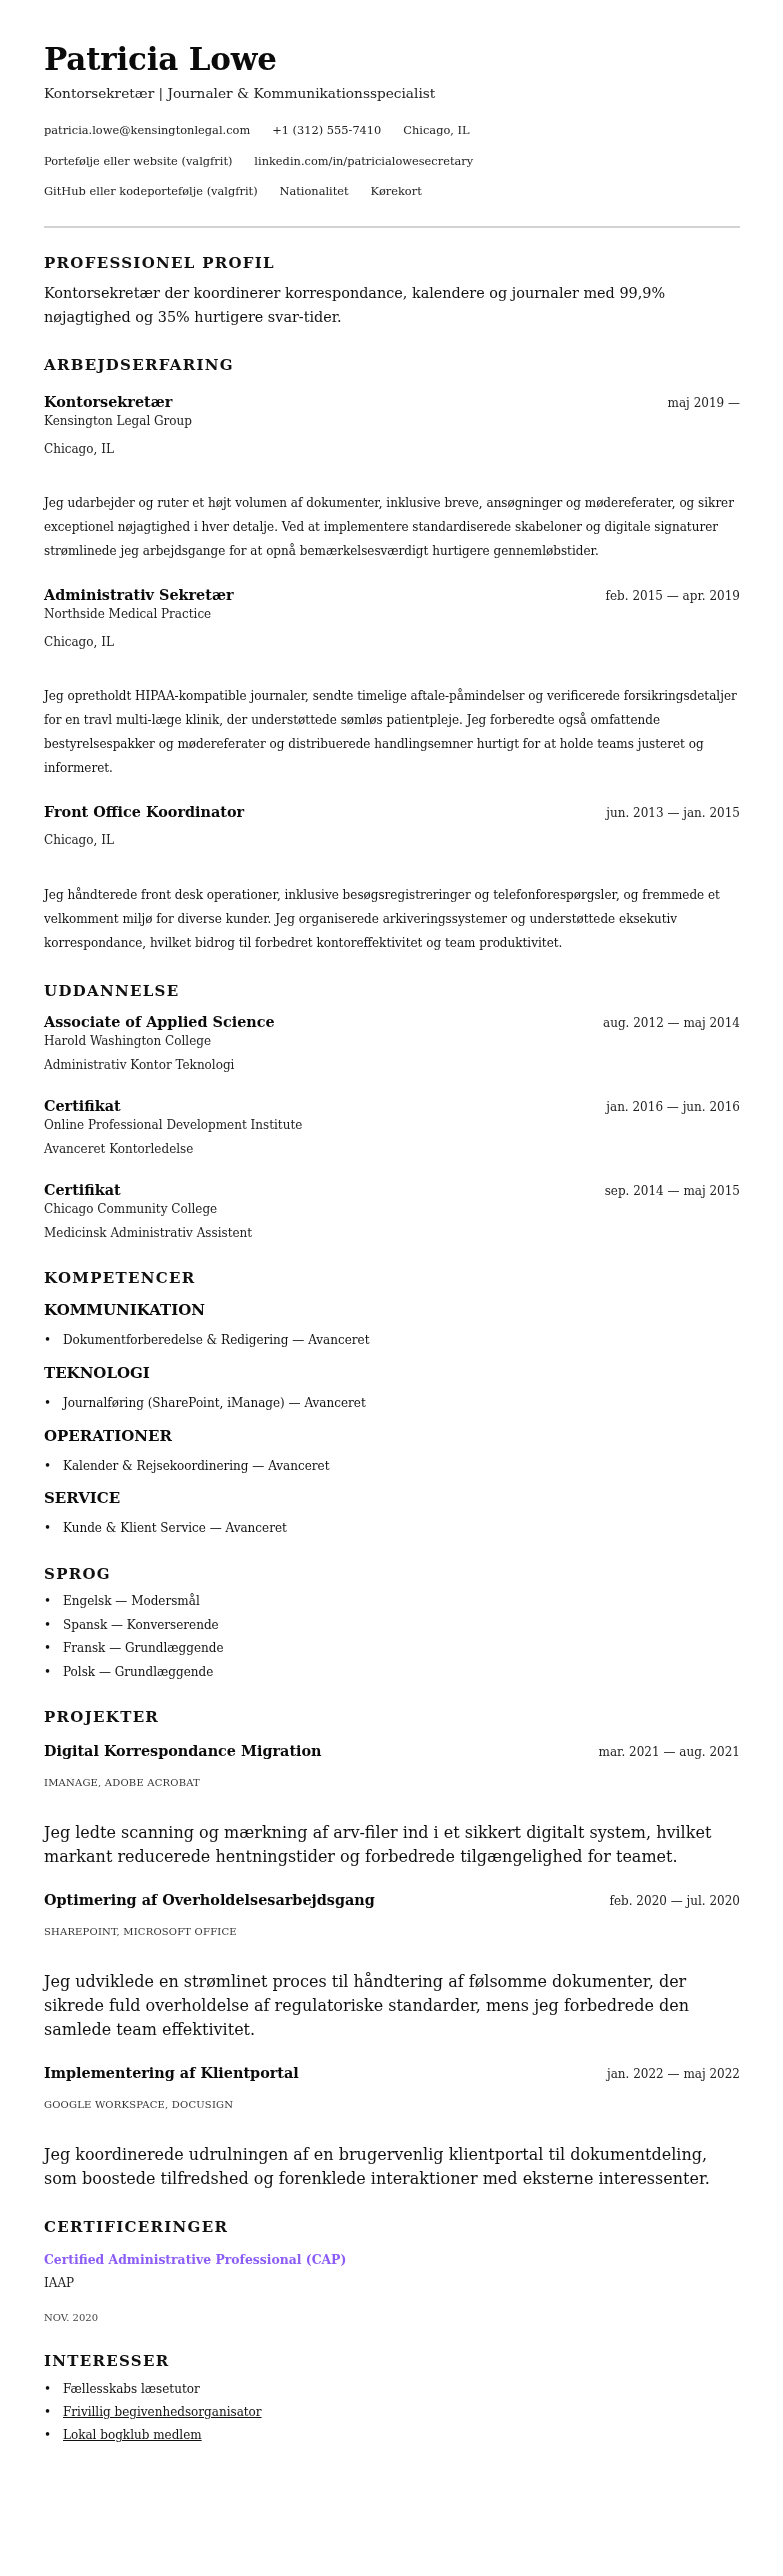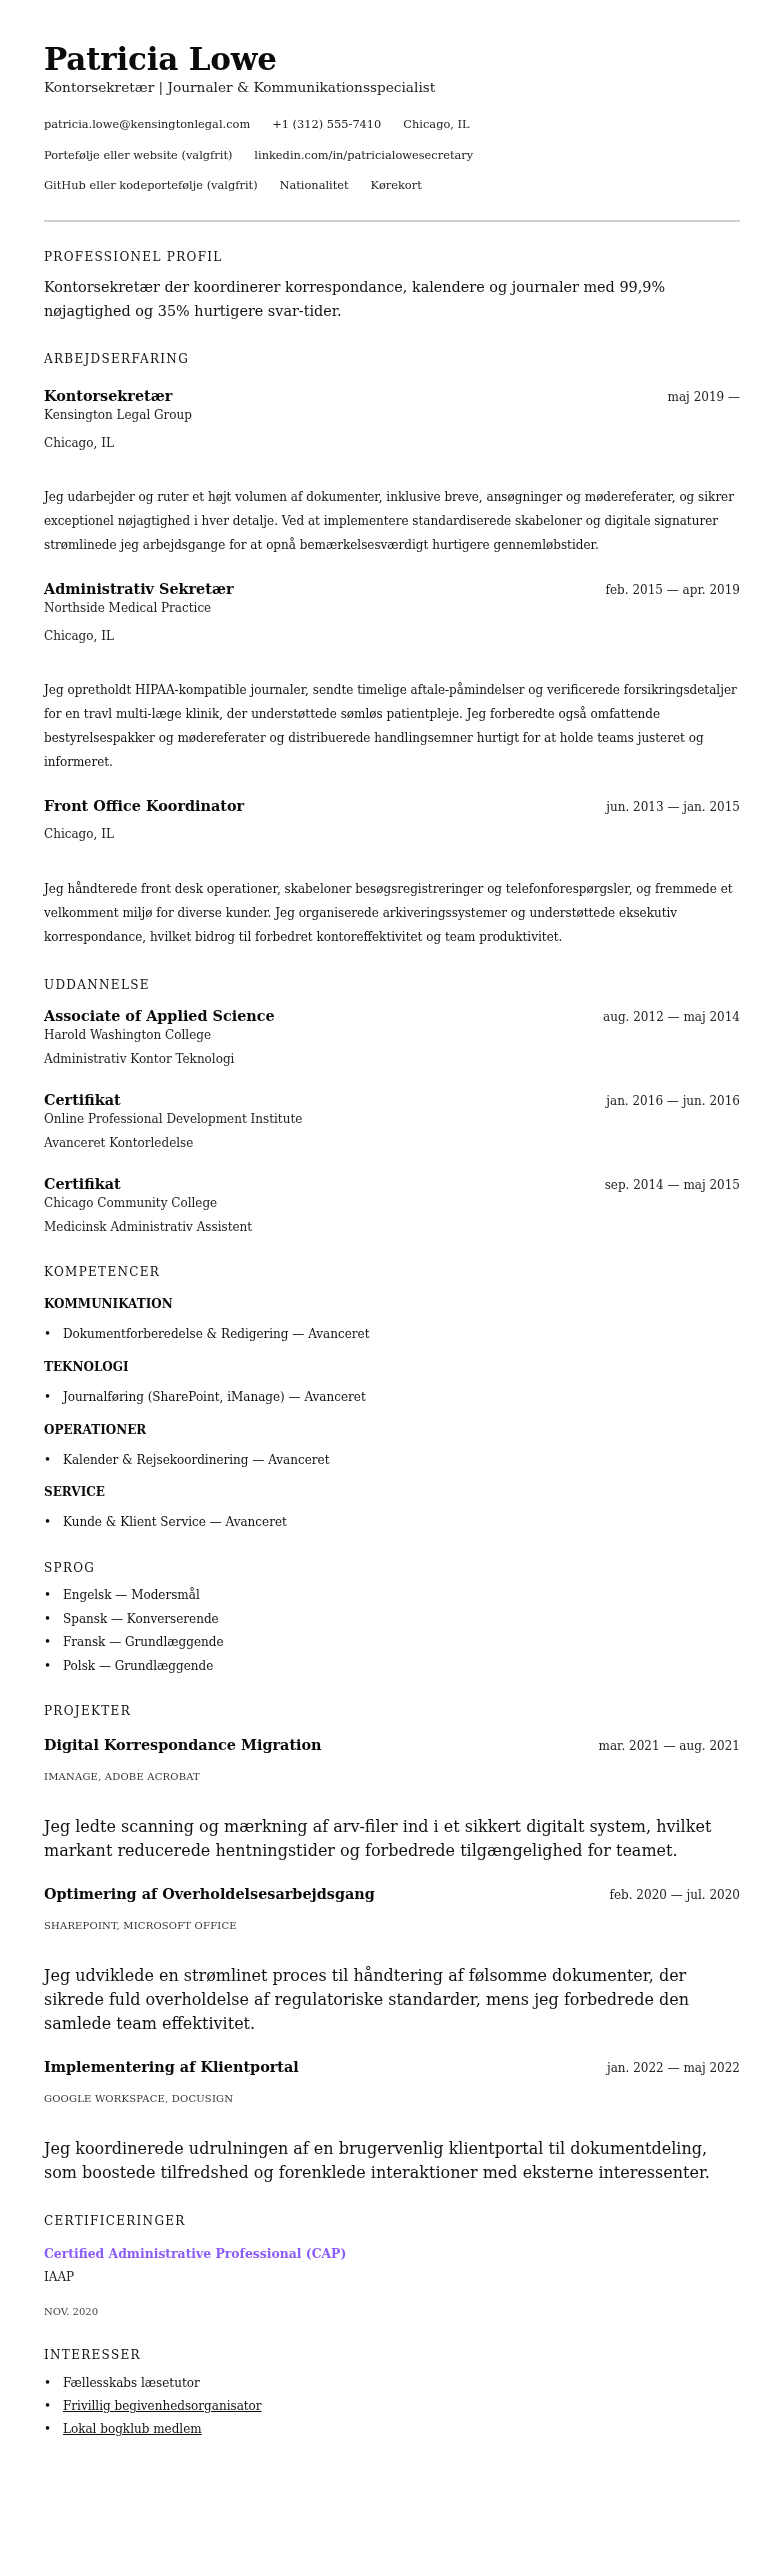--- a/index.html
+++ b/index.html
@@ -4,42 +4,42 @@
 <style>
   * { box-sizing: border-box; margin: 0; padding: 0; }
   html, body { background: #ffffff; }
   body {
     width: 784px;
     font-family: "DejaVu Serif", serif;
     color: #111111;
   }
   .page { padding: 40px 44px 39px 44px; }
   .name { font-size: 31px; font-weight: bold; line-height: 38px; color: #0b0b0b; letter-spacing: -0.2px; }
-  .subtitle { font-size: 13.7px; line-height: 19.6px; color: #222; margin-top: 0; }
+  .subtitle { font-size: 13.7px; line-height: 19.6px; color: #222; margin-top: 6px; }
   .contact-row { font-size: 11.4px; color: #222; line-height: 17px; }
   .contact-row span { margin-right: 18.3px; }
   .contact-rows { margin-top: 18.3px; }
   .contact-row + .contact-row { margin-top: 13.7px; }
   .divider { height: 0; border-top: 2px solid #d2d2d2; margin-top: 26px; }
-  .section-title { font-size: 12px; font-weight: normal; letter-spacing: 1.3px; text-transform: uppercase; color: #111; line-height: 13px; }
+  .section-title { font-size: 15px; font-weight: bold; letter-spacing: 1.3px; text-transform: uppercase; color: #111; line-height: 13px; }
   .section { margin-top: 30px; }
   .section.first { margin-top: 29px; }
   .profile-text { font-size: 14.4px; line-height: 24px; color: #111; margin-top: 11px; }
   .entry-head { display: flex; justify-content: space-between; align-items: baseline; }
   .entry-title { font-size: 14.4px; font-weight: bold; line-height: 19.6px; color: #0b0b0b; }
   .entry-date { font-size: 12px; color: #222; line-height: 18.3px; }
   .entry-sub { font-size: 12px; color: #222; line-height: 18.3px; }
   .entry-loc { font-size: 12px; color: #222; line-height: 18.3px; margin-top: 9.1px; }
   .entry-desc { font-size: 12px; line-height: 24px; color: #111; margin-top: 33px; }
   .exp-list { margin-top: 19.6px; }
   .exp-entry + .exp-entry { margin-top: 22px; }
   .edu-list { margin-top: 14.4px; }
   .edu-entry + .edu-entry { margin-top: 22px; }
   .edu-entry .entry-sub + .entry-sub { margin-top: 5.2px; }
-  .skill-cat { font-size: 12px; font-weight: bold; color: #0b0b0b; line-height: 17px; margin-top: 15.7px; }
+  .skill-cat { font-size: 15px; font-weight: bold; color: #0b0b0b; line-height: 17px; margin-top: 15.7px; }
   .skill-cat.first { margin-top: 17px; }
   ul.bullets { list-style: none; margin-top: 11.8px; }
   ul.bullets li { font-size: 12px; color: #111; line-height: 18.3px; position: relative; padding-left: 19px; }
   ul.bullets li::before { content: "\2022"; position: absolute; left: 0; top: 0; }
   .lang-list { margin-top: 13px; }
   .lang-list li + li { margin-top: 5.2px; }
   .proj-list { margin-top: 17px; }
   .proj-entry + .proj-entry { margin-top: 21px; }
   .proj-tech { font-size: 10px; text-transform: uppercase; color: #333; line-height: 14.4px; margin-top: 14.4px; letter-spacing: 0.2px; }
   .proj-desc { font-size: 16px; line-height: 24px; color: #111; margin-top: 31px; }
@@ -102,21 +102,21 @@
         <div class="entry-sub">Northside Medical Practice</div>
         <div class="entry-loc">Chicago, IL</div>
         <p class="entry-desc">Jeg opretholdt HIPAA-kompatible journaler, sendte timelige aftale-påmindelser og verificerede forsikringsdetaljer for en travl multi-læge klinik, der understøttede sømløs patientpleje. Jeg forberedte også omfattende bestyrelsespakker og mødereferater og distribuerede handlingsemner hurtigt for at holde teams justeret og informeret.</p>
       </div>
       <div class="exp-entry">
         <div class="entry-head">
           <div class="entry-title">Front Office Koordinator</div>
           <div class="entry-date">jun. 2013 — jan. 2015</div>
         </div>
         <div class="entry-loc">Chicago, IL</div>
-        <p class="entry-desc">Jeg håndterede front desk operationer, skabeloner besøgsregistreringer og telefonforespørgsler, og fremmede et velkomment miljø for diverse kunder. Jeg organiserede arkiveringssystemer og understøttede eksekutiv korrespondance, hvilket bidrog til forbedret kontoreffektivitet og team produktivitet.</p>
+        <p class="entry-desc">Jeg håndterede front desk operationer, inklusive besøgsregistreringer og telefonforespørgsler, og fremmede et velkomment miljø for diverse kunder. Jeg organiserede arkiveringssystemer og understøttede eksekutiv korrespondance, hvilket bidrog til forbedret kontoreffektivitet og team produktivitet.</p>
       </div>
     </div>
   </section>
 
   <section class="section">
     <h2 class="section-title">UDDANNELSE</h2>
     <div class="edu-list">
       <div class="edu-entry">
         <div class="entry-head">
           <div class="entry-title">Associate of Applied Science</div>

